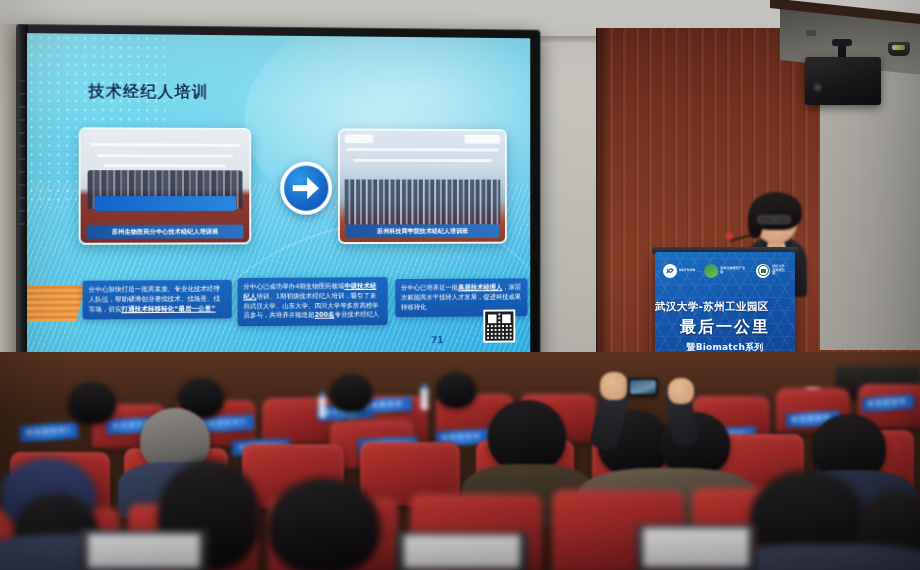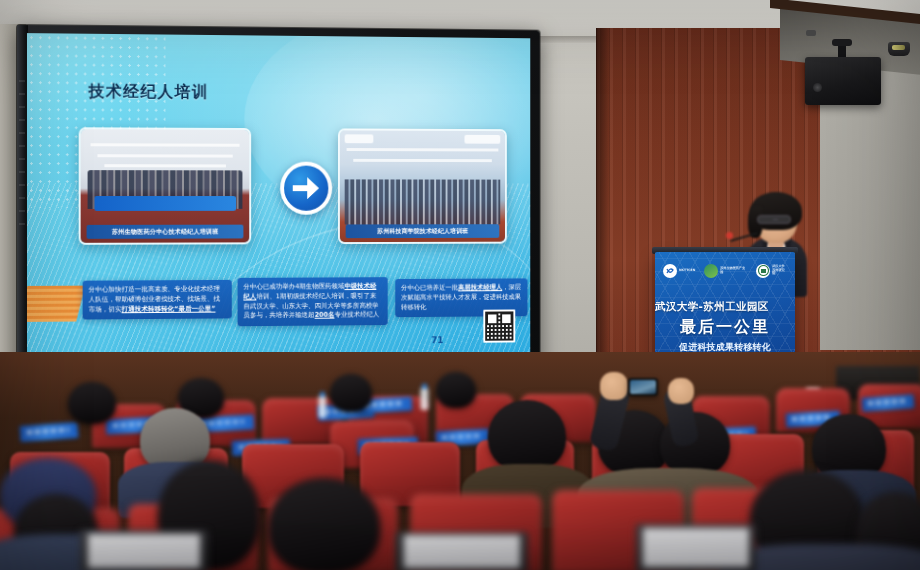--- a/index.html
+++ b/index.html
@@ -589,21 +589,21 @@
             </svg>
         </div>
         <div>
           <div class="plogo-txt cn">武汉大学</div>
           <div class="plogo-txt">苏州研究院</div>
         </div>
       </div>
     </div>
     <div class="podium-title1">武汉大学-苏州工业园区</div>
     <div class="podium-title2">最后一公里</div>
-    <div class="podium-sub1">促进科技成果转移转化</div>
+    <div class="podium-sub1">暨Biomatch系列</div>
     <div class="podium-sub2">走进武大活动</div>
   </div>
 
   <div class="floor"></div>
 
   <div class="side-table blur-med"></div>
   <div class="cup blur-med" style="left:806px; top:388px;"></div>
 
   <div class="seat blur-med" style="left:92px;  top:404px; width:74px; height:44px;"></div>
   <div class="seat blur-med" style="left:176px; top:400px; width:80px; height:46px;"></div>

